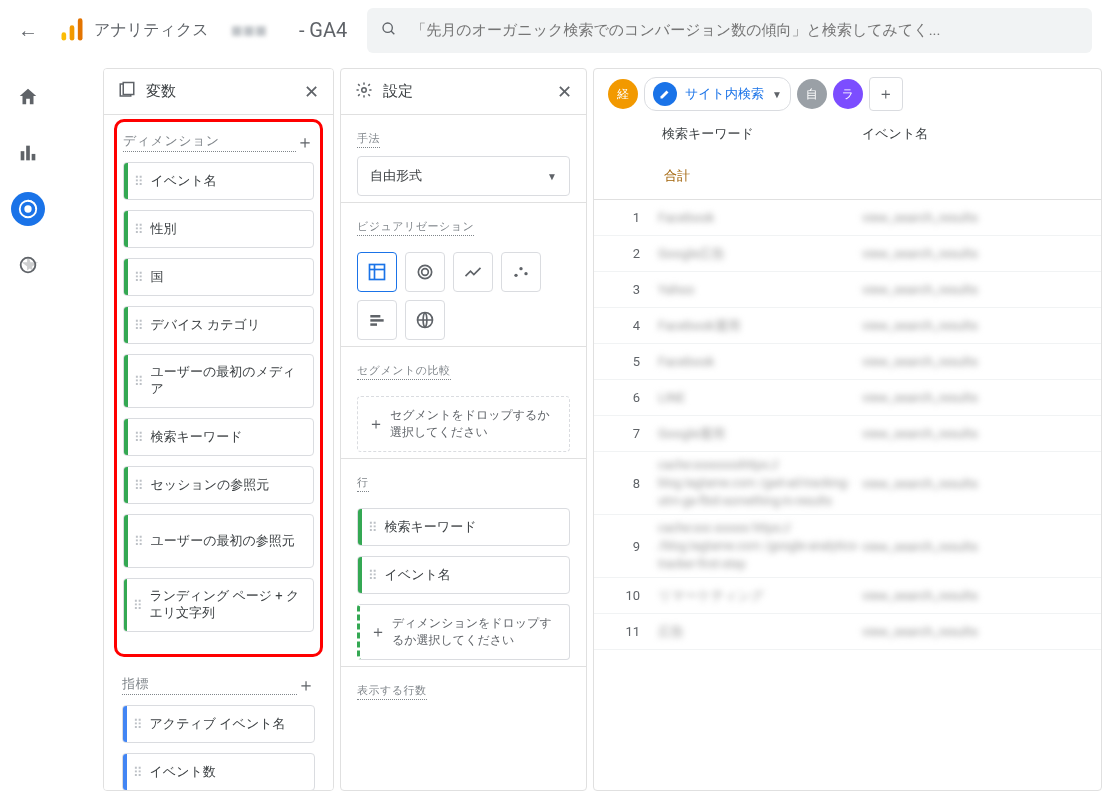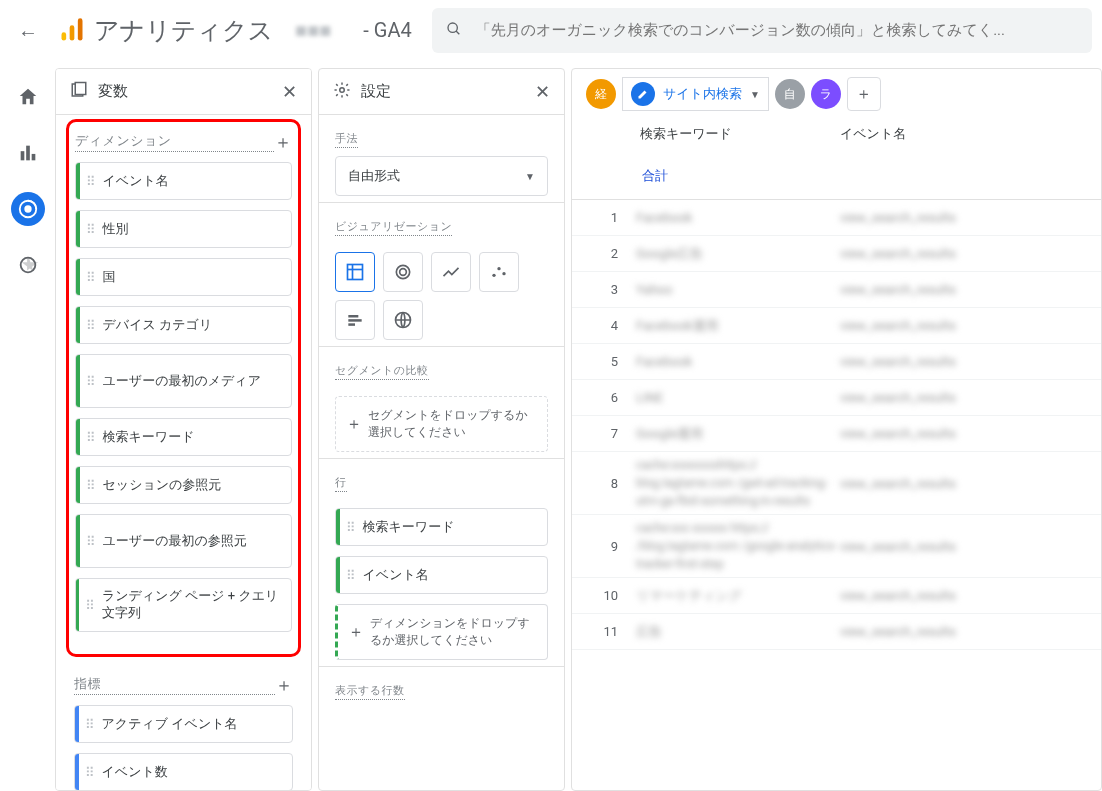--- a/index.html
+++ b/index.html
@@ -3,39 +3,39 @@
 <meta charset="utf-8">
 <style>
 * { margin: 0; padding: 0; box-sizing: border-box; font-family: "Google Sans", Roboto, Arial, sans-serif; }
 body { background: #fff; width: 1102px; height: 791px; overflow: hidden; color: #3c4043; }
 
 
 .topbar { display: flex; align-items: center; height: 60px; padding: 0 10px; gap: 12px; }
 .back-arrow { font-size: 20px; color: #5f6368; padding: 8px; cursor: pointer; }
 .logo { display: flex; align-items: center; gap: 8px; }
 .logo-svg { width: 28px; height: 28px; }
-.app-title { font-size: 25px; color: #5f6368; }
+.app-title { font-size: 16px; color: #5f6368; }
 .property-label { font-size: 20px; color: #bfc3c7; margin-left: 10px; filter: blur(2px); }
 .property-suffix { font-size: 20px; color: #5f6368; margin-left: 20px; }
 .searchbox { flex: 1; display: flex; align-items: center; background: #f1f3f4; border-radius: 6px; height: 45px; padding: 0 14px; margin-left: 8px; }
 .search-icon { color: #5f6368; font-size: 18px; margin-right: 14px; }
 .search-input { border: none; background: transparent; flex: 1; font-size: 15px; color: #5f6368; outline: none; }
 
 
 .leftnav { position: absolute; left: 0; top: 60px; width: 55px; height: calc(100% - 60px); display: flex; flex-direction: column; align-items: center; padding-top: 20px; gap: 22px; }
 .leftnav-item { width: 34px; height: 34px; display: flex; align-items: center; justify-content: center; color: #5f6368; border-radius: 50%; cursor: pointer; }
 .leftnav-item.active { background: #1a73e8; color: #fff; }
 .leftnav-item svg { width: 22px; height: 22px; }
 
 
 .main { position: absolute; left: 55px; top: 60px; right: 0; bottom: 0; display: flex; gap: 6px; padding-top: 8px; }
 
 
 .panel { background: #fff; border: 1px solid #e0e0e0; border-radius: 4px; height: 100%; overflow-y: auto; }
-.panel-vars { width: 257px; flex-shrink: 0; position: relative; }
+.panel-vars { width: 231px; flex-shrink: 0; position: relative; margin-left: 48px; }
 .panel-header { display: flex; align-items: center; height: 46px; padding: 0 14px; border-bottom: 1px solid #e0e0e0; }
 .panel-header-icon { margin-right: 10px; color: #5f6368; }
 .panel-header-title { flex: 1; font-size: 15px; color: #3c4043; }
 .panel-close { font-size: 18px; color: #5f6368; cursor: pointer; }
 
 .section { padding: 14px 18px 4px; }
 .section-header { display: flex; align-items: center; margin-bottom: 8px; }
 .section-title { flex: 1; font-size: 13px; letter-spacing: 0.5px; color: #80868b; border-bottom: 1px dotted #80868b; padding-bottom: 1px; display: inline-block; width: fit-content; }
 .section-add { color: #5f6368; cursor: pointer; font-size: 18px; }
 
@@ -66,30 +66,30 @@
 .input-box { width: 100%; height: 38px; border: 1px solid #dadce0; border-radius: 4px; padding: 0 10px; font-size: 13px; color: #3c4043; }
 
 
 .panel-results { flex: 1; }
 .results-tabs { display: flex; align-items: center; gap: 6px; padding: 8px 14px; }
 .tab-badge { width: 30px; height: 30px; border-radius: 50%; display: flex; align-items: center; justify-content: center; font-size: 12px; color: #fff; cursor: pointer; }
 .tab-badge.orange { background: #f29900; }
 .tab-badge.blue { background: #1a73e8; }
 .tab-badge.gray { background: #9aa0a6; }
 .tab-badge.purple { background: #7c4dff; }
-.tab-active { display: flex; align-items: center; border: 1px solid #dadce0; border-radius: 0; height: 34px; padding: 0 8px; gap: 8px; }
+.tab-active { display: flex; align-items: center; border: 1px solid #dadce0; border-radius: 12px; height: 34px; padding: 0 8px; gap: 8px; }
 .tab-active-label { font-size: 13px; color: #1a73e8; }
 .tab-active-caret { color: #5f6368; font-size: 10px; }
 .tab-add { width: 34px; height: 34px; border: 1px solid #dadce0; border-radius: 4px; display: flex; align-items: center; justify-content: center; color: #5f6368; cursor: pointer; }
 
 .results-header { display: flex; padding: 6px 18px 12px; font-size: 13px; color: #3c4043; }
 .col-keyword { width: 250px; padding-left: 50px; }
 .col-event { flex: 1; }
 
-.results-total { padding: 12px 18px 14px 70px; font-size: 13px; color: #1d4ed8; border-bottom: 1px solid #e0e0e0; }
+.results-total { padding: 12px 18px 14px 70px; font-size: 13px; color: #a16207; border-bottom: 1px solid #e0e0e0; }
 
 .results-row { display: flex; align-items: center; border-bottom: 1px solid #f1f3f4; min-height: 36px; padding: 4px 18px; font-size: 13px; color: #3c4043; }
 .row-num { width: 46px; text-align: right; padding-right: 18px; color: #5f6368; }
 .row-keyword { width: 204px; filter: blur(3px); color: #999; }
 .row-event { flex: 1; filter: blur(3px); color: #999; }
 .row-keyword.tall { line-height: 1.5; font-size: 12px; }
 
 
 ::-webkit-scrollbar { width: 10px; }
 ::-webkit-scrollbar-thumb { background: #dadce0; border-radius: 10px; }

